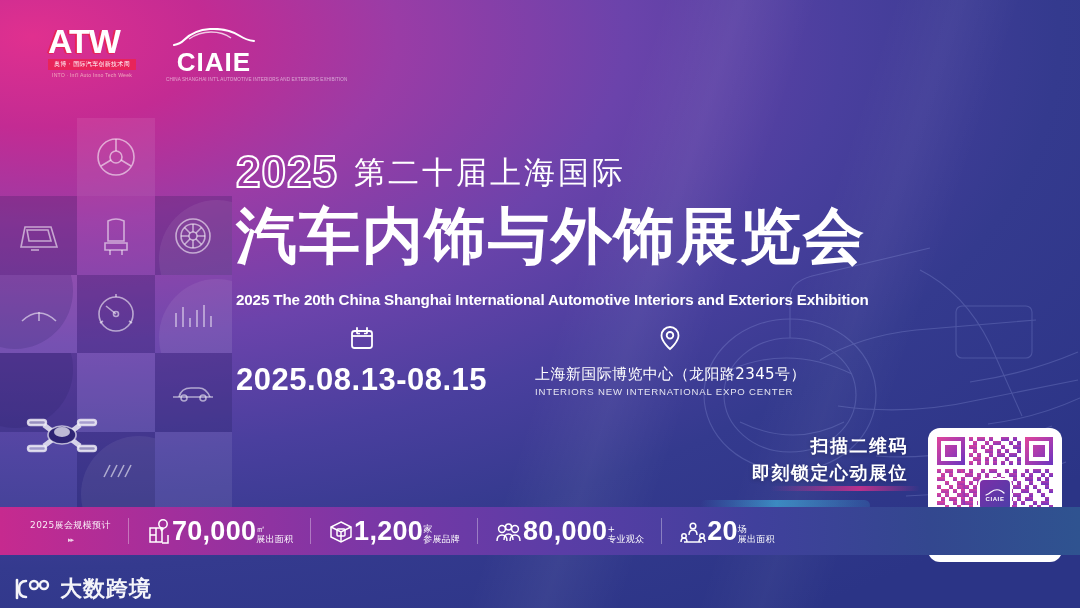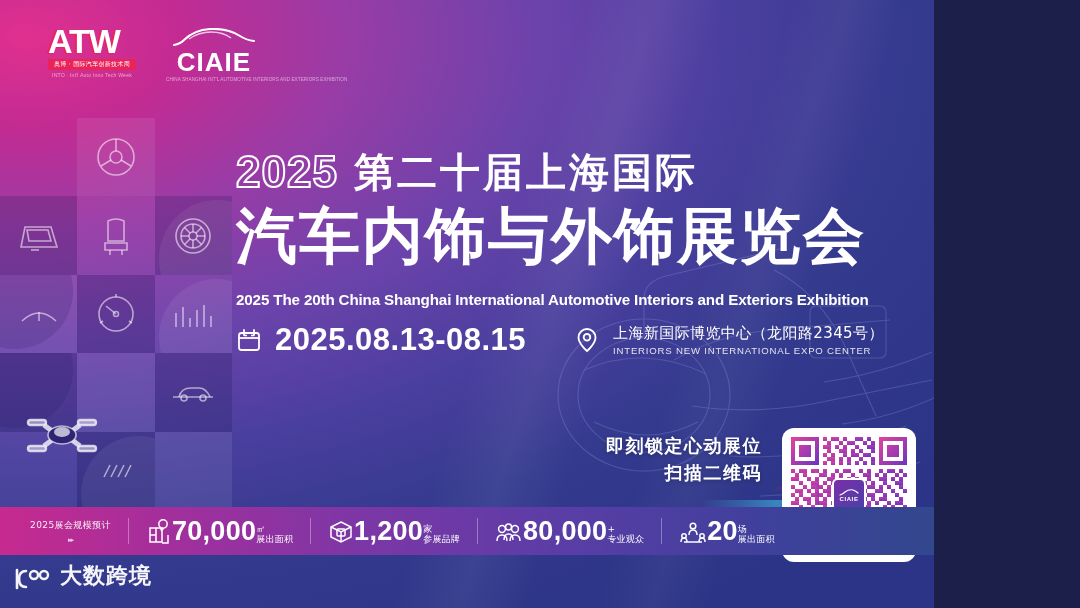--- a/index.html
+++ b/index.html
@@ -5,21 +5,21 @@
   * { box-sizing: border-box; margin: 0; padding: 0; }
   html, body {
     width: 1080px; height: 608px;
     background: #1b1f4a;
     font-family: "Liberation Sans", "DejaVu Sans", sans-serif;
     overflow: hidden;
   }
 
   .banner {
     position: relative;
-    width: 934px; height: 608px;
+    width: 1080px; height: 608px;
     overflow: hidden;
     background:
       radial-gradient(125% 115% at 3% 6%,  #e0308f 0%, #c32b93 13%, #9a3ca6 27%, #6b43ab 44%, #4a3f9e 60%, #343a8e 76%, #2b3486 100%),
       linear-gradient(110deg, #d62f8e 0%, #8b3aa8 30%, #4b42a2 58%, #2e3588 100%);
   }
   
   .sheen {
     position: absolute; inset: 0;
     background:
       linear-gradient(108deg, rgba(255,255,255,0) 52%, rgba(255,255,255,.055) 58%, rgba(255,255,255,0) 64%),
@@ -105,21 +105,21 @@
   .headline { position: absolute; left: 236px; top: 150px; width: 660px; }
   .line1 { display: flex; align-items: center; gap: 16px; }
   .year-outline {
     font-size: 44px; font-weight: 700; letter-spacing: 1px;
     color: transparent;
     -webkit-text-stroke: 2px #ffffff;
     font-family: "Liberation Sans", sans-serif;
     line-height: 1;
   }
   .edition {
-    font-size: 40px; font-weight: 700; color: #fff;
+    font-size: 31px; font-weight: 400; color: #fff;
     letter-spacing: 3px; line-height: 1;
     font-family: "DejaVu Sans", sans-serif;
   }
   .main-title {
     margin-top: 10px;
     font-size: 61px; font-weight: 700; color: #fff;
     letter-spacing: 2px; line-height: 1.06;
     font-family: "DejaVu Sans", sans-serif;
     white-space: nowrap;
   }
@@ -128,21 +128,21 @@
     font-size: 15.2px; font-weight: 600; color: #fff;
     letter-spacing: -.15px; white-space: nowrap;
     font-family: "Liberation Sans", sans-serif;
   }
 
   
   .info-row {
     position: absolute; left: 236px; top: 324px;
     display: flex; align-items: center; gap: 48px;
   }
-  .info-item { display: flex; align-items: center; gap: 13px; }
+  .info-item { display: flex; align-items: center; gap: 13px; flex-direction: column; }
   .info-icon { flex: none; stroke: #fff; fill: none; stroke-width: 1.8; }
   .date-text {
     font-size: 31px; font-weight: 700; color: #fff; letter-spacing: .5px;
     font-family: "Liberation Sans", sans-serif; line-height: 1;
   }
   .venue-cn {
     font-size: 15px; color: #fff; letter-spacing: .4px; line-height: 1.25;
     font-family: "DejaVu Sans", sans-serif;
   }
   .venue-en {
@@ -232,22 +232,22 @@
     font-size: 9px; color: #fff;
     font-family: "DejaVu Sans", sans-serif;
   }
   .stat-desc {
     font-size: 9px; color: #fff; letter-spacing: .2px;
     font-family: "DejaVu Sans", sans-serif;
   }
 
   
   .watermark {
-    position: absolute; left: 12px; bottom: 17px;
-    display: flex; align-items: flex-end; gap: 8px;
+    position: absolute; left: 12px; bottom: 4px;
+    display: flex; align-items: center; gap: 8px;
     opacity: .95;
   }
   .wm-mark { width: 40px; height: 24px; }
   .wm-text {
     color: #fff; font-size: 22px; font-weight: 700; letter-spacing: 1px;
     font-family: "DejaVu Sans", sans-serif;
   }
 </style>
 </head>
 <body>
@@ -421,22 +421,22 @@
       </linearGradient>
     </defs>
     <rect x="6" y="9" width="132" height="44" rx="21" fill="url(#carg)"></rect>
     <path d="M34 14 q40 -4 76 0 q8 10 8 17 q0 7 -8 17 q-38 4 -76 0 q-8 -10 -8 -17 q0 -7 8 -17 Z" fill="none" stroke="rgba(255,255,255,.5)" stroke-width="1.6"></path>
     <path d="M50 16 q28 -3 54 0 l5 12 h-64 Z" fill="rgba(255,255,255,.22)"></path>
     <path d="M45 34 h64" stroke="rgba(255,255,255,.35)" stroke-width="1.4" fill="none"></path>
     <path d="M130 22 q10 9 0 18" fill="none" stroke="rgba(120,220,245,.7)" stroke-width="2"></path>
   </svg>
 
   <div class="cta-text">
+    <div>扫描二维码</div>
     <div>即刻锁定心动展位</div>
-    <div>扫描二维码</div>
   </div>
 
   <div class="qr-wrap">
     <div class="qr-canvas">
       <svg width="100%" height="100%" viewBox="0 0 29 29" shape-rendering="crispEdges">
         <defs>
           <linearGradient id="qrg" x1="0" y1="0" x2="1" y2="1">
             <stop offset="0%" stop-color="#e0459a"></stop>
             <stop offset="50%" stop-color="#a93bb0"></stop>
             <stop offset="100%" stop-color="#6b35c0"></stop>

